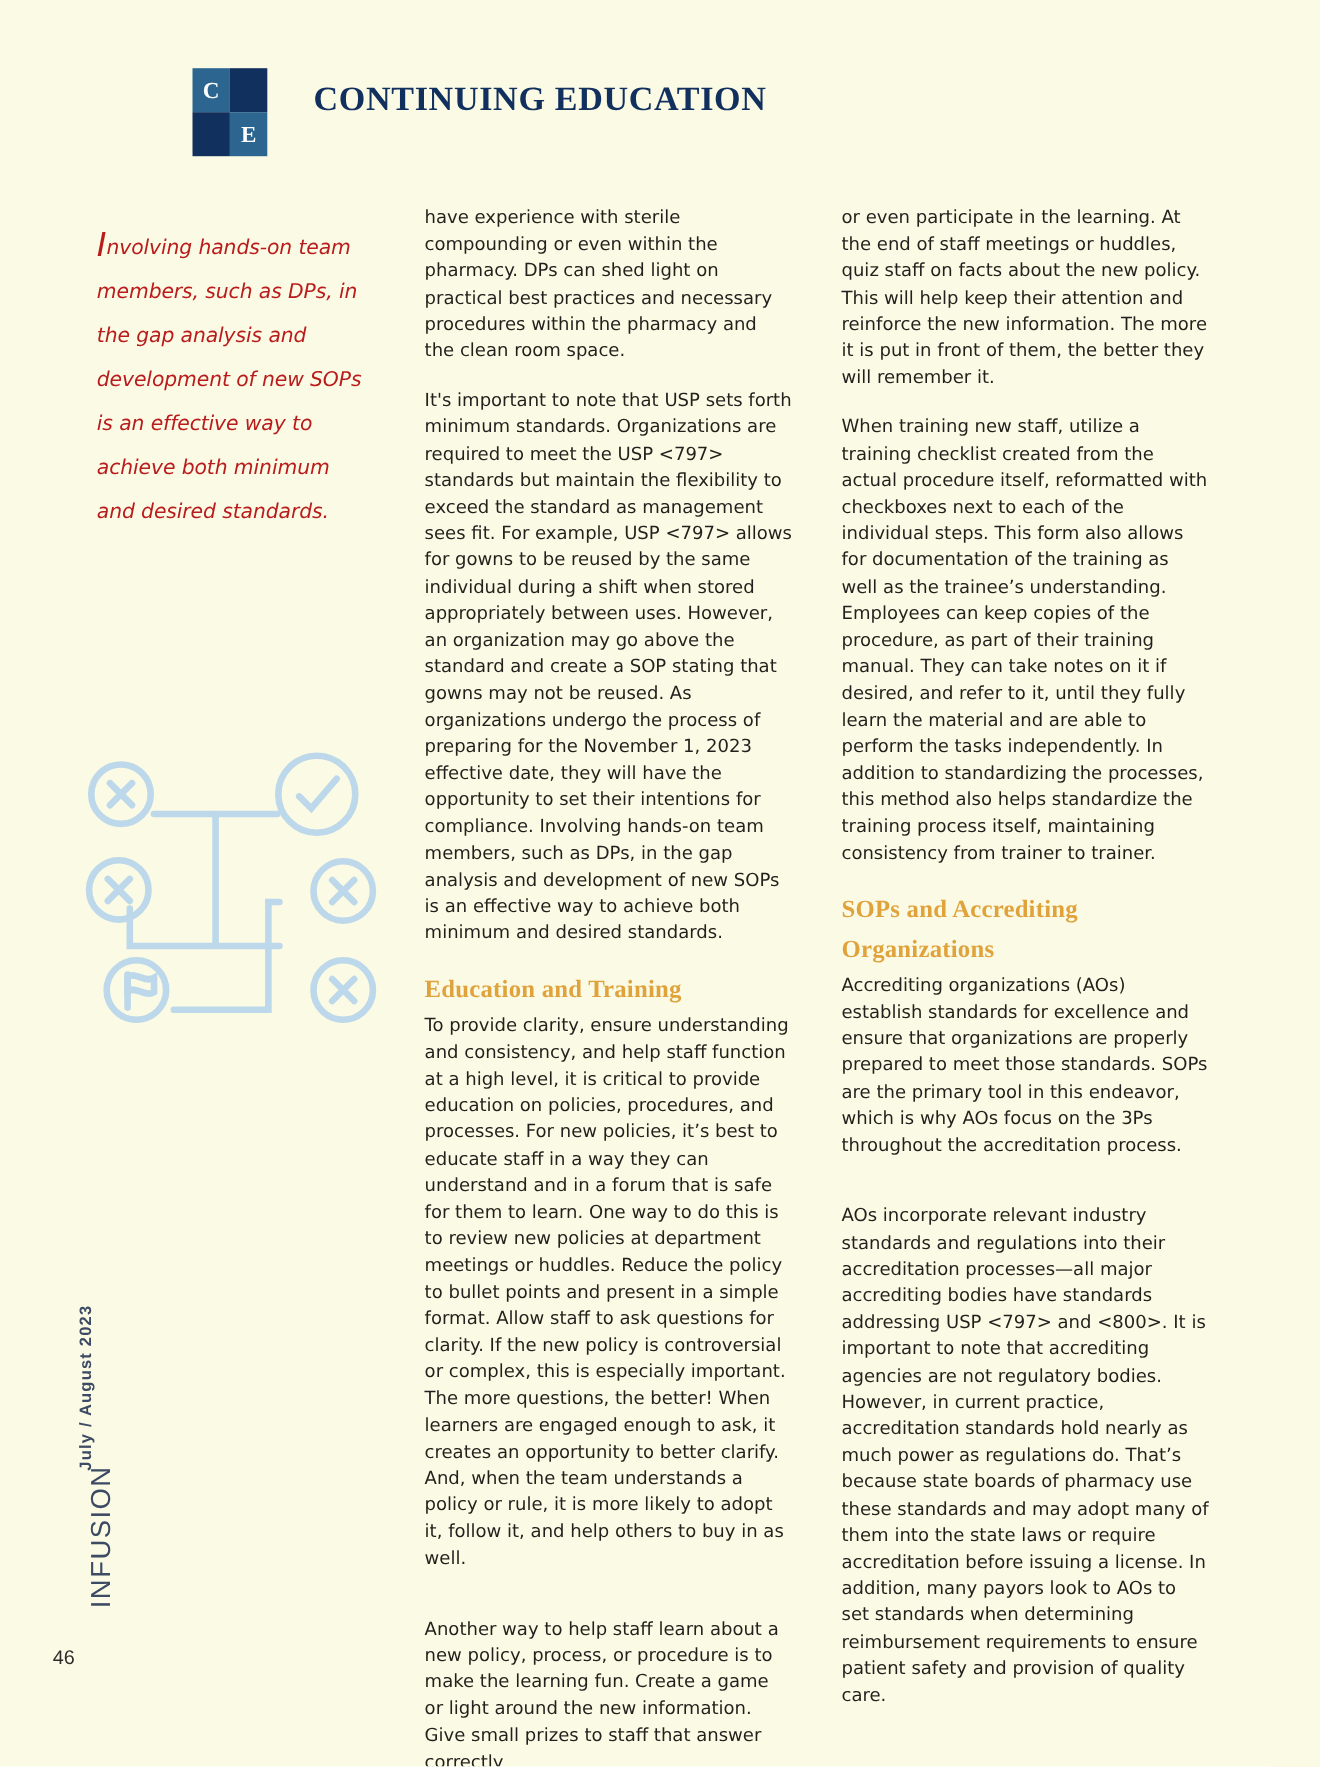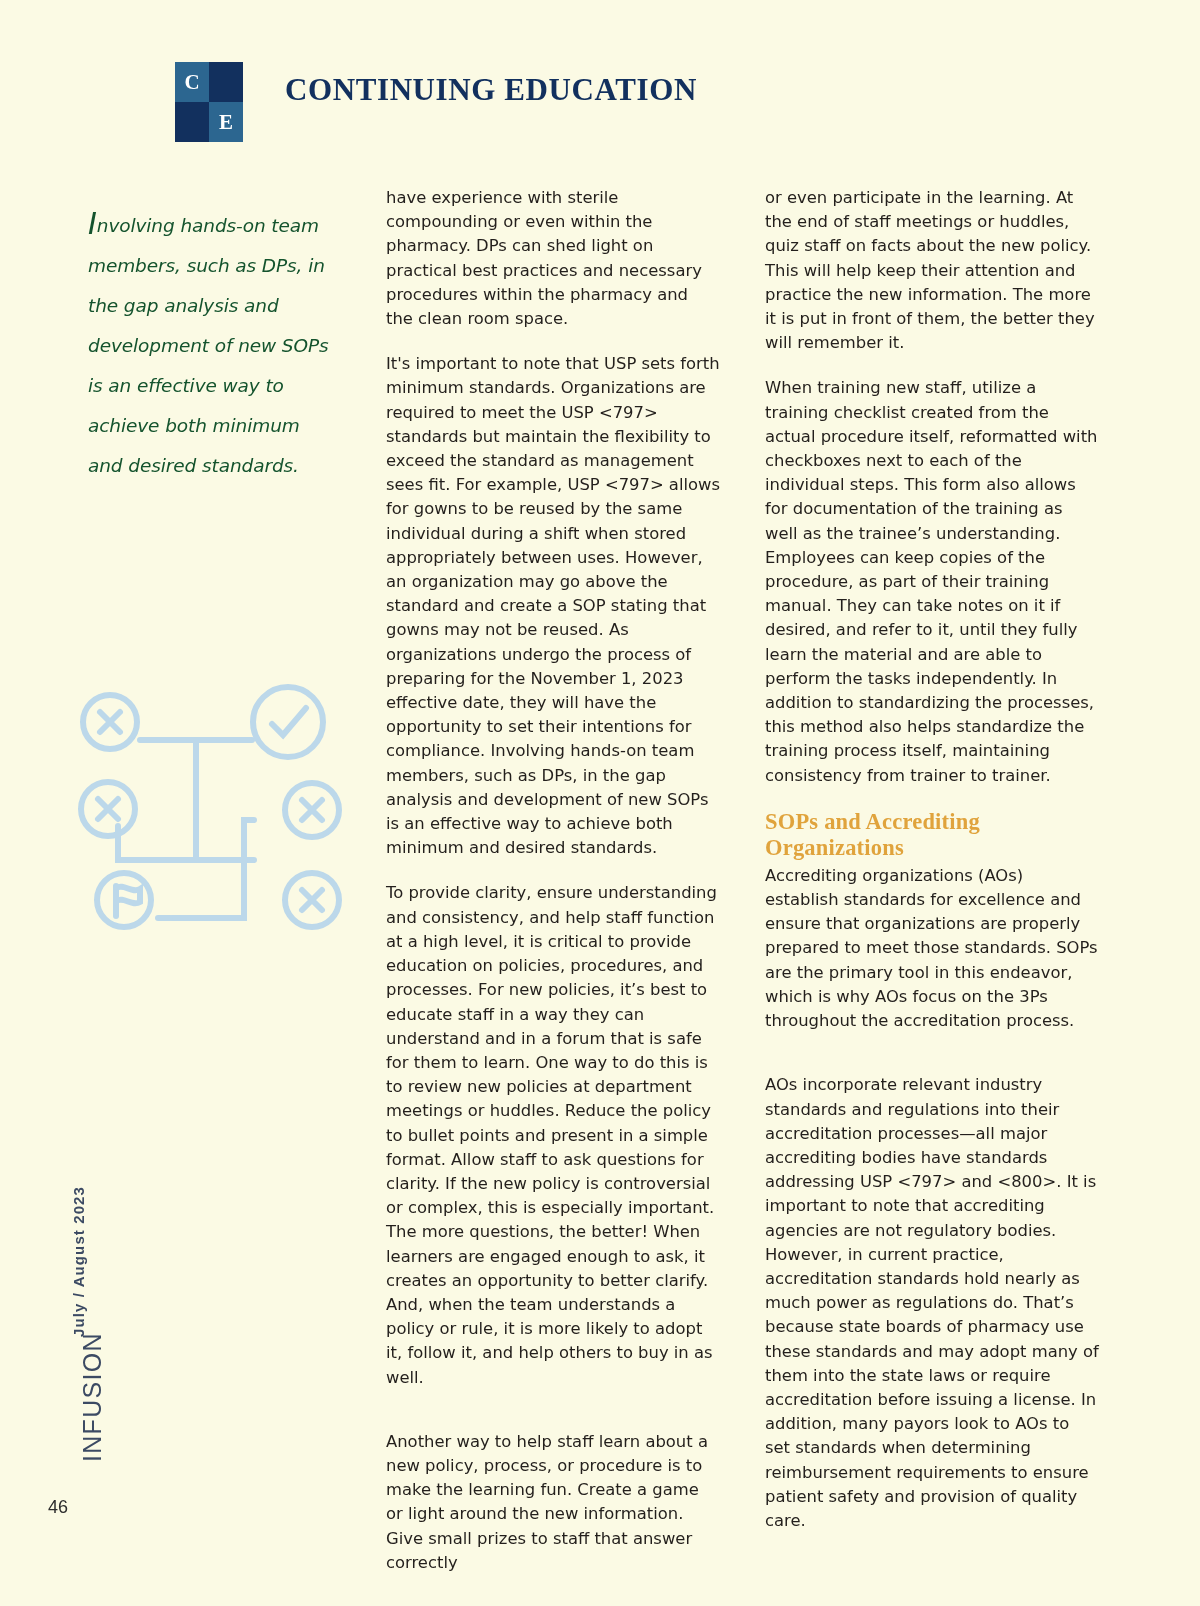--- a/index.html
+++ b/index.html
@@ -60,21 +60,21 @@
   
   .pullquote {
     position: absolute;
     left: 88px;
     top: 206px;
     width: 245px;
     font-family: "DejaVu Sans", sans-serif;
     font-style: italic;
     font-size: 18.5px;
     line-height: 40px;
-    color: #14532d;
+    color: #b91c1c;
     letter-spacing: -0.1px;
   }
   .pullquote .dropcap {
     font-size: 30px;
     line-height: 0;
     vertical-align: -2px;
   }
 
   
   .art {
@@ -141,21 +141,21 @@
     margin: 0 0 21px 0;
     font-size: 16.4px;
     line-height: 24.2px;
   }
   .col p.tight { margin-bottom: 0; margin-top: 40px; }
 
   .subhead {
     font-family: "Liberation Serif", serif;
     font-weight: 700;
     font-size: 22.5px;
-    line-height: 26px;
+    line-height: 36px;
     color: #e0a33c;
     margin: 12px 0 3px 0;
     letter-spacing: 0.2px;
   }
 </style>
 </head>
 <body>
 
 <div class="page">
 
@@ -207,25 +207,26 @@
 
   <div class="vert-rail">
     <div class="vert-text vert-date">July / August 2023</div>
     <div class="vert-text vert-brand">INFUSION</div>
   </div>
   <div class="page-number">46</div>
 
   <div class="col col-mid">
     <p>have experience with sterile compounding or even within the pharmacy. DPs can shed light on practical best practices and necessary procedures within the pharmacy and the clean room space.</p>
     <p>It's important to note that USP sets forth minimum standards. Organizations are required to meet the USP &lt;797&gt; standards but maintain the flexibility to exceed the standard as management sees fit. For example, USP &lt;797&gt; allows for gowns to be reused by the same individual during a shift when stored appropriately between uses. However, an organization may go above the standard and create a SOP stating that gowns may not be reused. As organizations undergo the process of preparing for the November 1, 2023 effective date, they will have the opportunity to set their intentions for compliance. Involving hands-on team members, such as DPs, in the gap analysis and development of new SOPs is an effective way to achieve both minimum and desired standards.</p>
+    <div class="subhead">Education and Training</div>
     <p>To provide clarity, ensure understanding and consistency, and help staff function at a high level, it is critical to provide education on policies, procedures, and processes. For new policies, it’s best to educate staff in a way they can understand and in a forum that is safe for them to learn. One way to do this is to review new policies at department meetings or huddles. Reduce the policy to bullet points and present in a simple format. Allow staff to ask questions for clarity. If the new policy is controversial or complex, this is especially important. The more questions, the better! When learners are engaged enough to ask, it creates an opportunity to better clarify. And, when the team understands a policy or rule, it is more likely to adopt it, follow it, and help others to buy in as well.</p>
     <p class="tight">Another way to help staff learn about a new policy, process, or procedure is to make the learning fun.  Create a game or light around the new information. Give small prizes to staff that answer correctly</p>
   </div>
 
   <div class="col col-right">
-    <p>or even participate in the learning. At the end of staff meetings or huddles, quiz staff on facts about the new policy. This will help keep their attention and practice the new information. The more it is put in front of them, the better they will remember it.</p>
+    <p>or even participate in the learning. At the end of staff meetings or huddles, quiz staff on facts about the new policy. This will help keep their attention and reinforce the new information. The more it is put in front of them, the better they will remember it.</p>
     <p>When training new staff, utilize a training checklist created from the actual procedure itself, reformatted with checkboxes next to each of the individual steps. This form also allows for documentation of the training as well as the trainee’s understanding. Employees can keep copies of the procedure, as part of their training manual. They can take notes on it if desired, and refer to it, until they fully learn the material and are able to perform the tasks independently. In addition to standardizing the processes, this method also helps standardize the training process itself, maintaining consistency from trainer to trainer.</p>
     <div class="subhead">SOPs and Accrediting Organizations</div>
     <p>Accrediting organizations (AOs) establish standards for excellence and ensure that organizations are properly prepared to meet those standards. SOPs are the primary tool in this endeavor, which is why AOs focus on the 3Ps throughout the accreditation process.</p>
     <p class="tight">AOs incorporate relevant industry standards and regulations into their accreditation processes—all major accrediting bodies have standards addressing USP &lt;797&gt; and &lt;800&gt;. It is important to note that accrediting agencies are not regulatory bodies. However, in current practice, accreditation standards hold nearly as much power as regulations do. That’s because state boards of pharmacy use these standards and may adopt many of them into the state laws or require accreditation before issuing a license. In addition, many payors look to AOs to set standards when determining reimbursement requirements to ensure patient safety and provision of quality care.</p>
   </div>
 
 </div>
 
 </body></html>

